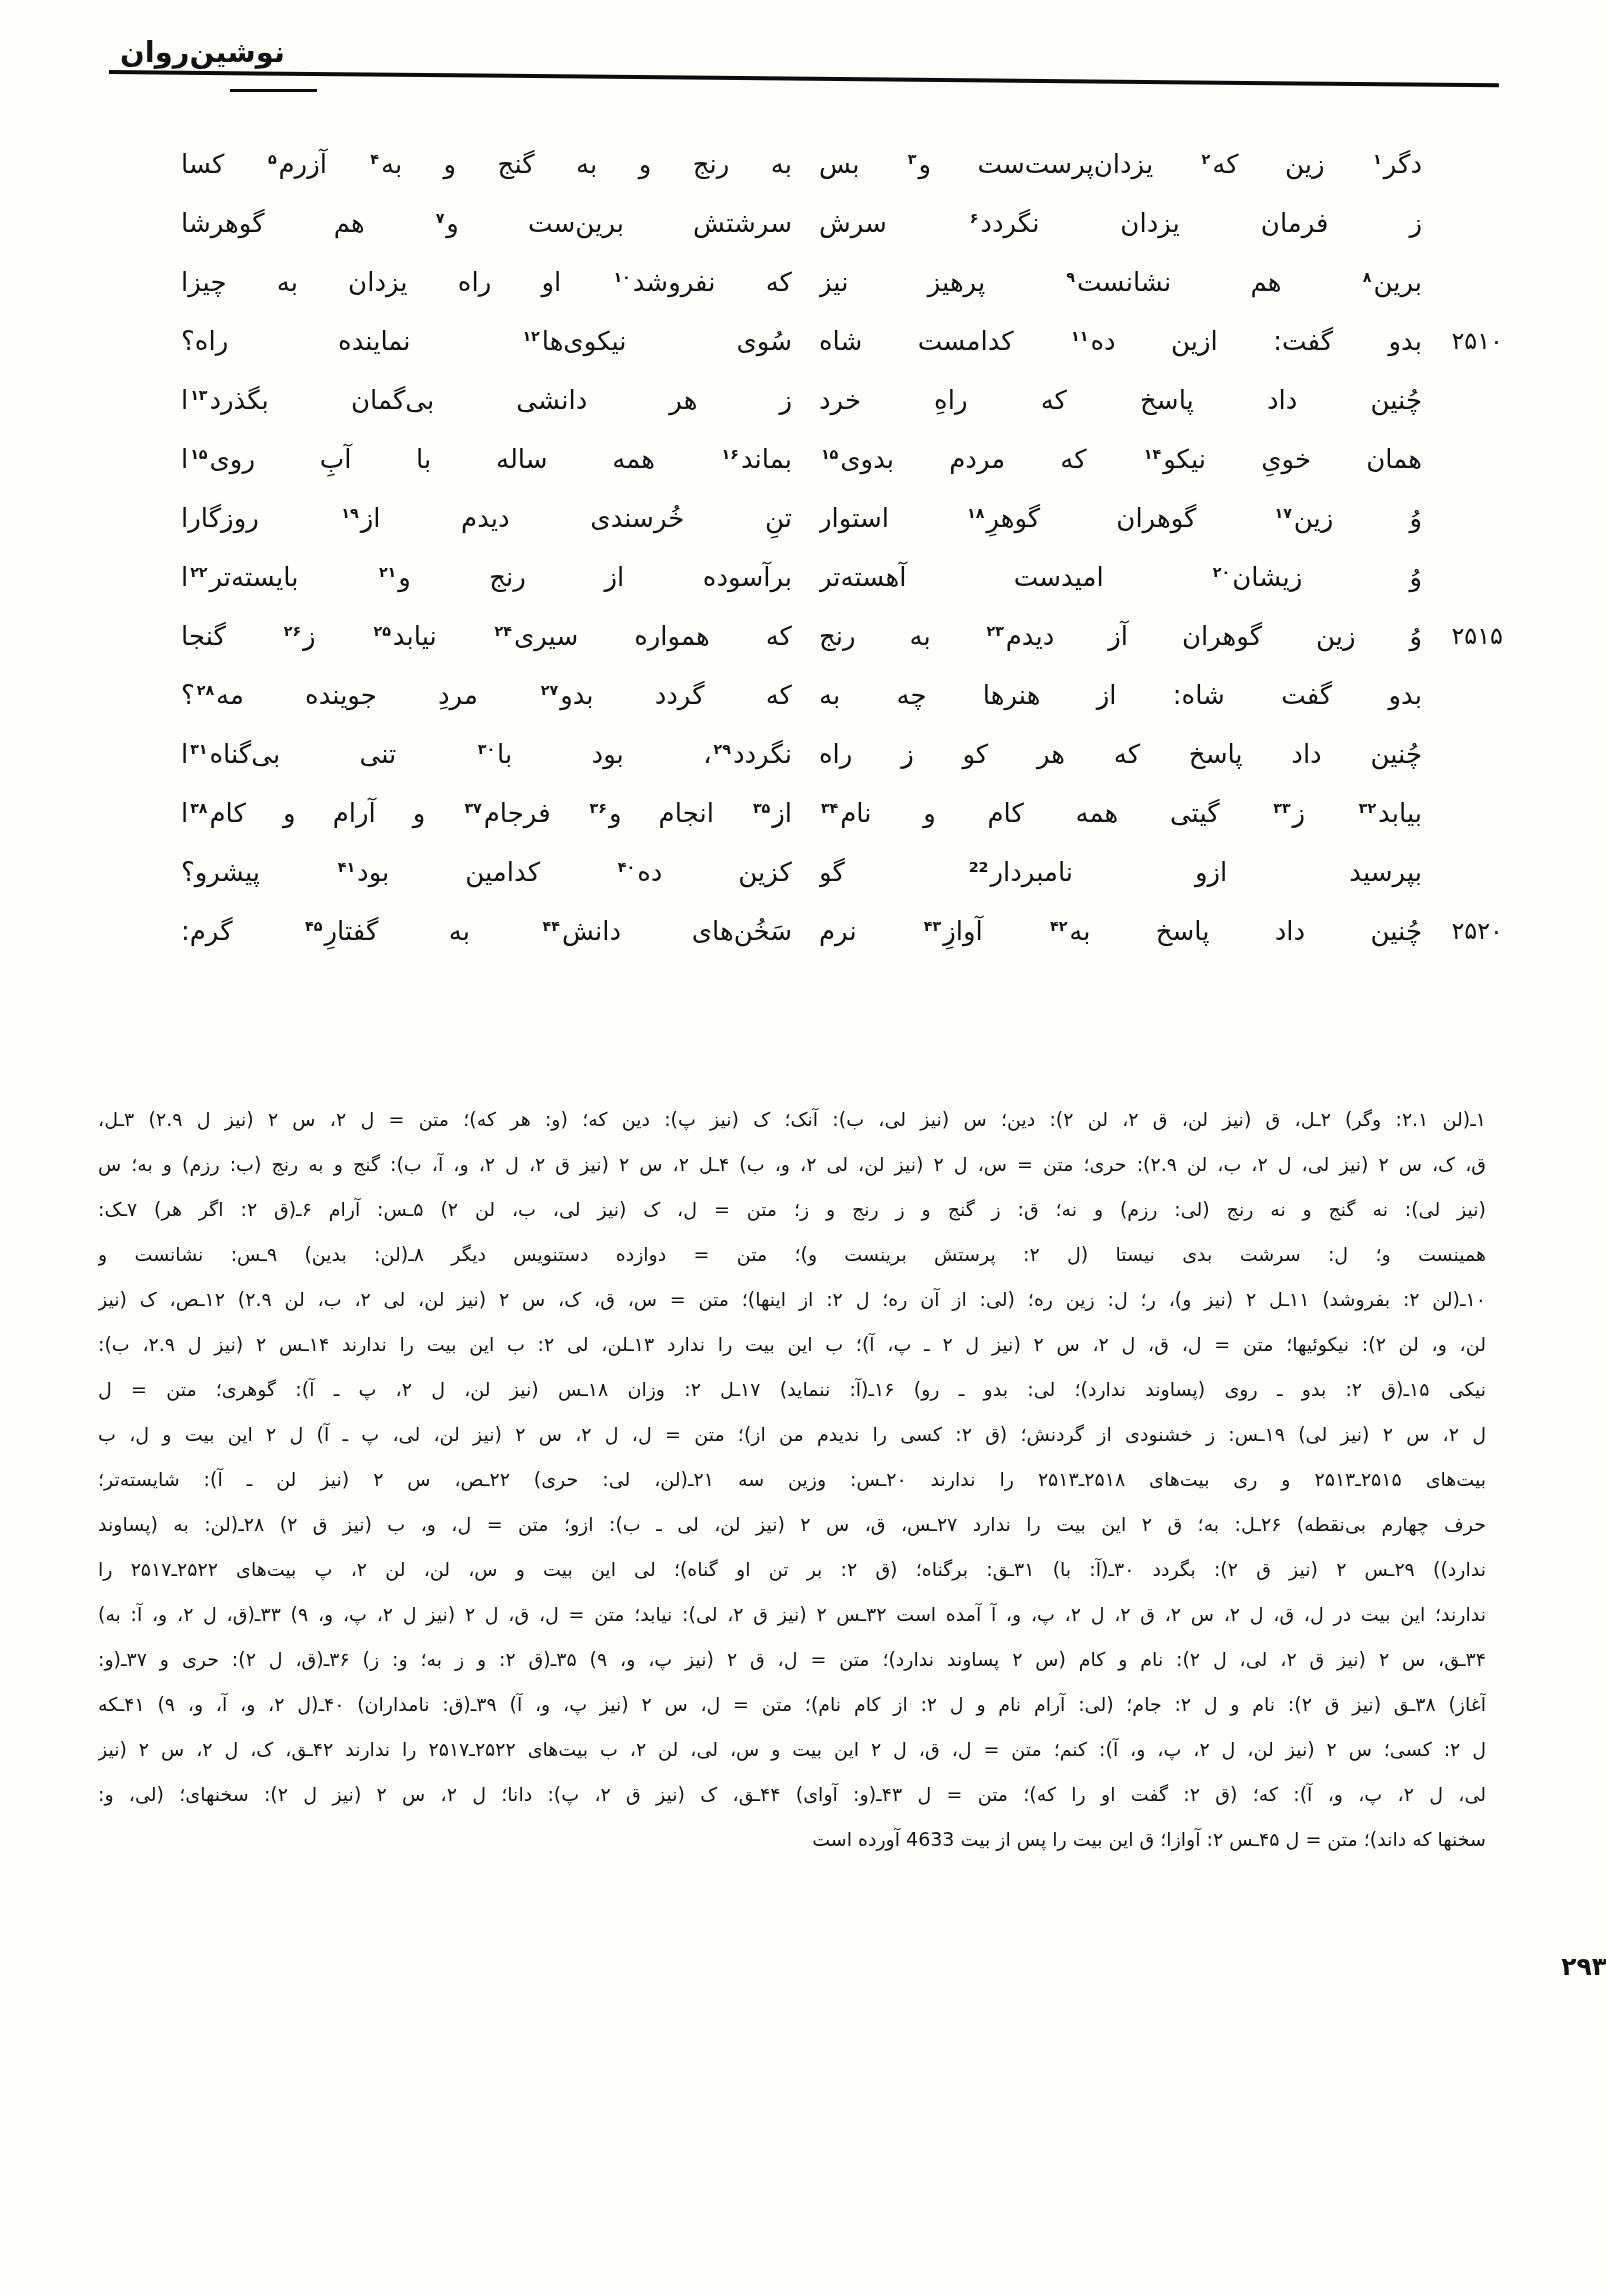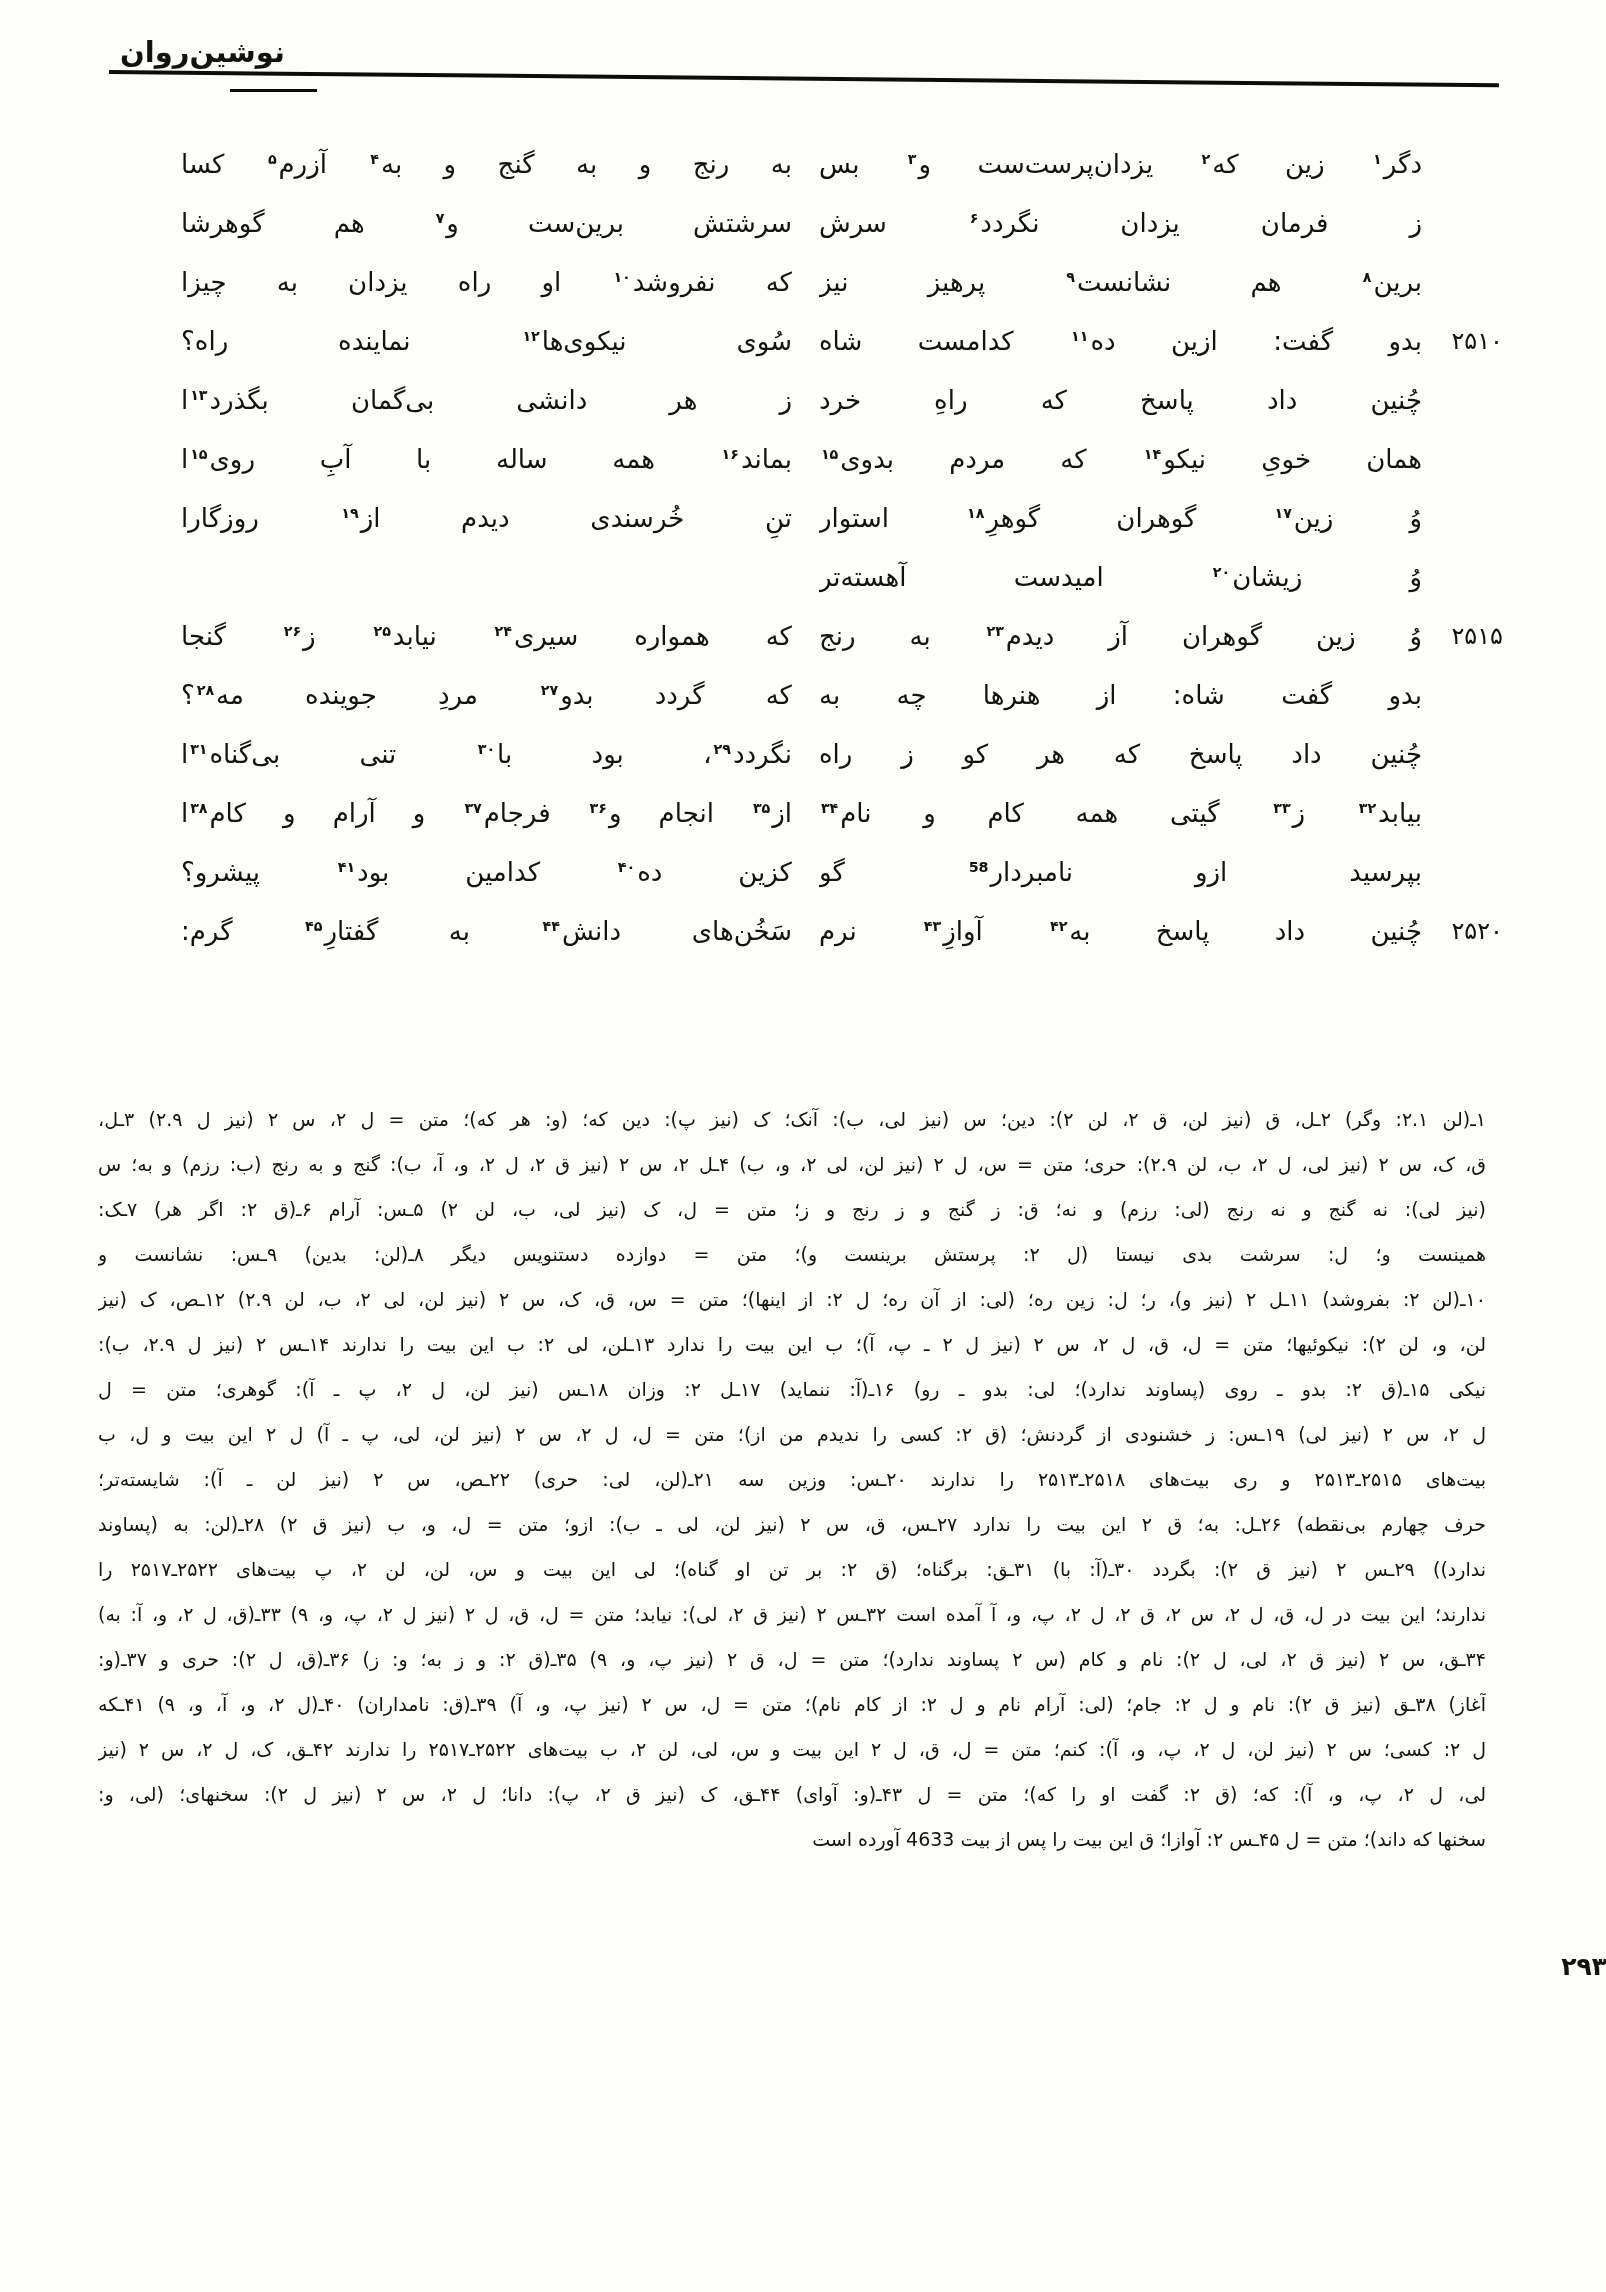--- a/index.html
+++ b/index.html
@@ -96,20 +96,21 @@
     <div class="hem hem-b">بماند<sup>۱۶</sup> همه ساله با آبِ روی<sup>۱۵</sup>ا</div>
     <span class="verse-num"></span>
   </div>
   <div class="verse-row">
     <div class="hem hem-a">وُ زین<sup>۱۷</sup> گوهران گوهرِ<sup>۱۸</sup> استوار</div>
     <div class="hem hem-b">تنِ خُرسندی دیدم از<sup>۱۹</sup> روزگارا</div>
     <span class="verse-num"></span>
   </div>
   <div class="verse-row">
     <div class="hem hem-a">وُ زیشان<sup>۲۰</sup> امیدست آهسته‌تر</div>
+    <div class="hem hem-b">برآسوده از رنج و<sup>۲۱</sup> بایسته‌تر<sup>۲۲</sup>ا</div>
     <span class="verse-num"></span>
   </div>
   <div class="verse-row">
     <div class="hem hem-a">وُ زین گوهران آز دیدم<sup>۲۳</sup> به رنج</div>
     <div class="hem hem-b">که همواره سیری<sup>۲۴</sup> نیابد<sup>۲۵</sup> ز<sup>۲۶</sup> گنجا</div>
     <span class="verse-num">۲۵۱۵</span>
   </div>
   <div class="verse-row">
     <div class="hem hem-a">بدو گفت شاه: از هنرها چه به</div>
     <div class="hem hem-b">که گردد بدو<sup>۲۷</sup> مردِ جوینده مه<sup>۲۸</sup>؟</div>
@@ -119,21 +120,21 @@
     <div class="hem hem-a">چُنین داد پاسخ که هر کو ز راه</div>
     <div class="hem hem-b">نگردد<sup>۲۹</sup>، بود با<sup>۳۰</sup> تنی بی‌گناه<sup>۳۱</sup>ا</div>
     <span class="verse-num"></span>
   </div>
   <div class="verse-row">
     <div class="hem hem-a">بیابد<sup>۳۲</sup> ز<sup>۳۳</sup> گیتی همه کام و نام<sup>۳۴</sup></div>
     <div class="hem hem-b">از<sup>۳۵</sup> انجام و<sup>۳۶</sup> فرجام<sup>۳۷</sup> و آرام و کام<sup>۳۸</sup>ا</div>
     <span class="verse-num"></span>
   </div>
   <div class="verse-row">
-    <div class="hem hem-a">بپرسید ازو نامبردار<sup>58</sup> گو</div>
+    <div class="hem hem-a">بپرسید ازو نامبردار<sup>22</sup> گو</div>
     <div class="hem hem-b">کزین ده<sup>۴۰</sup> کدامین بود<sup>۴۱</sup> پیشرو؟</div>
     <span class="verse-num"></span>
   </div>
   <div class="verse-row">
     <div class="hem hem-a">چُنین داد پاسخ به<sup>۴۲</sup> آوازِ<sup>۴۳</sup> نرم</div>
     <div class="hem hem-b">سَخُن‌های دانش<sup>۴۴</sup> به گفتارِ<sup>۴۵</sup> گرم:</div>
     <span class="verse-num">۲۵۲۰</span>
   </div>
 </div>
 

